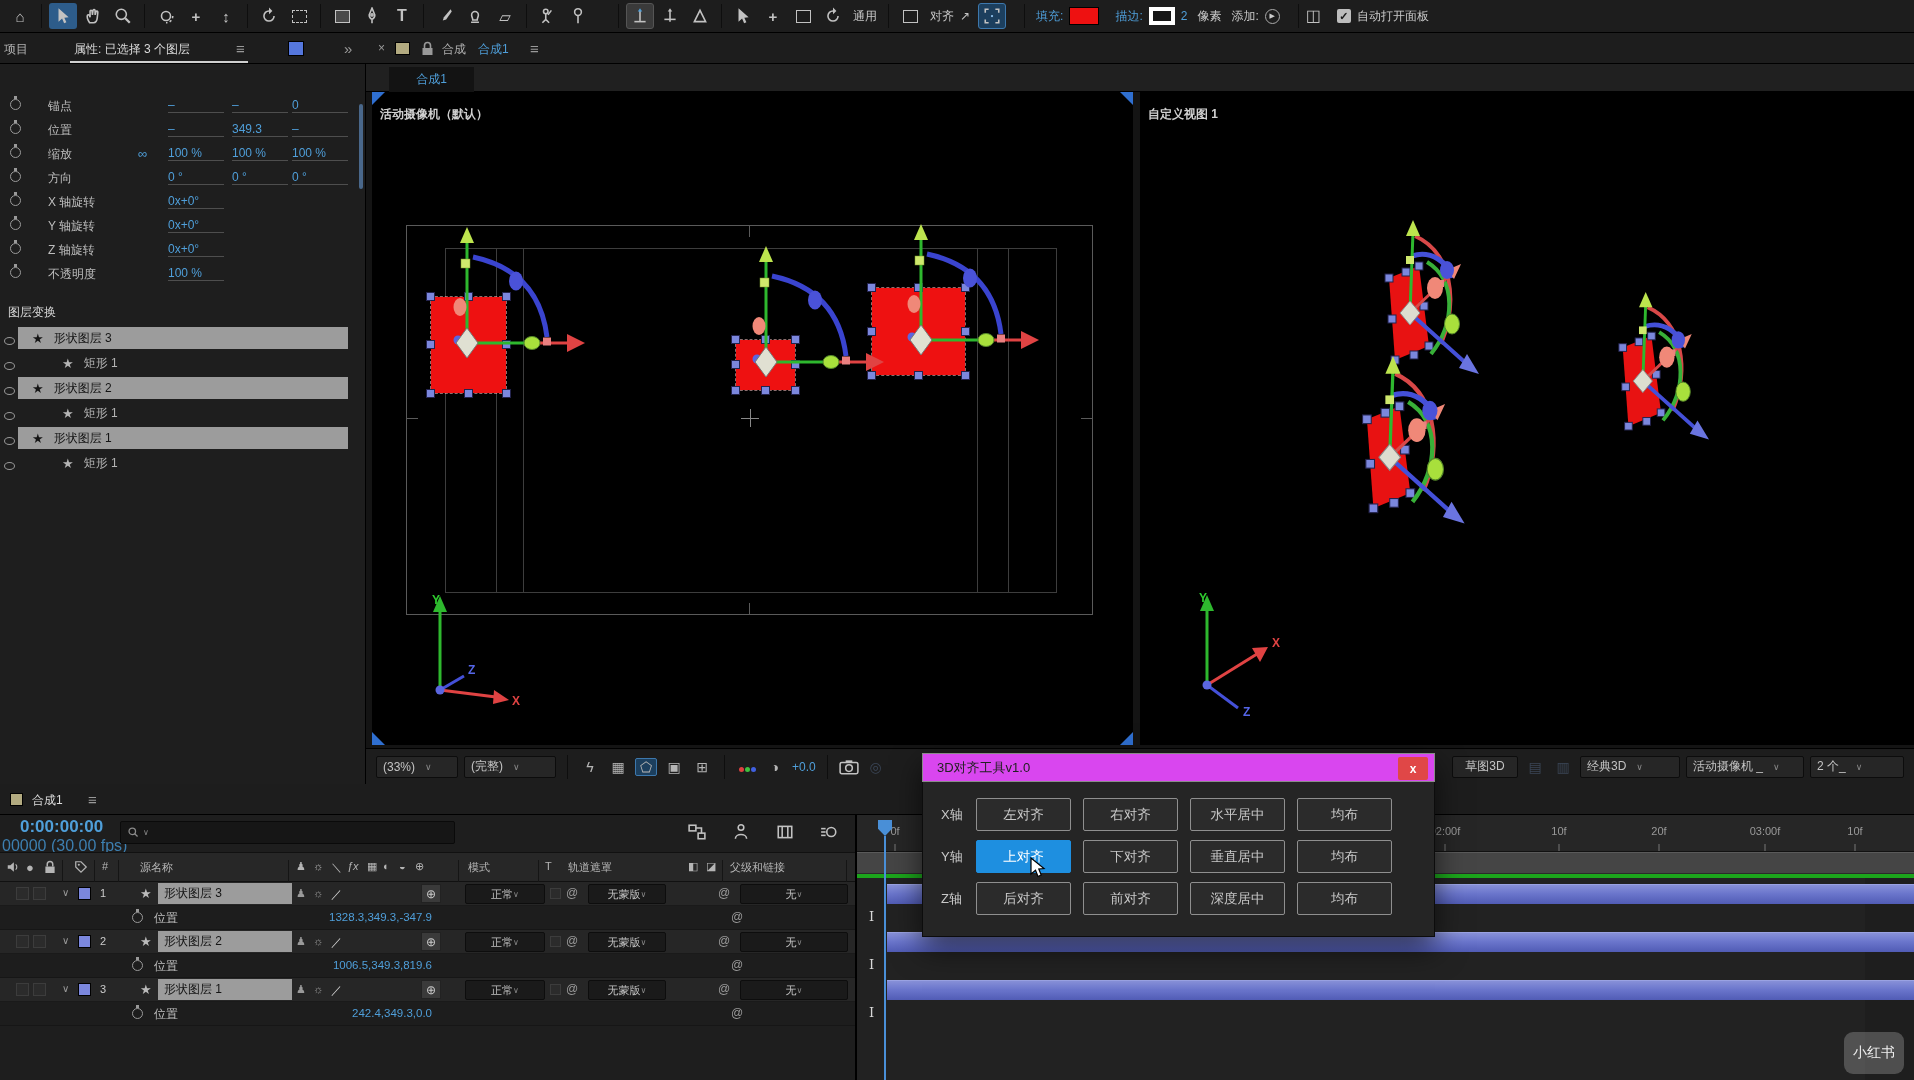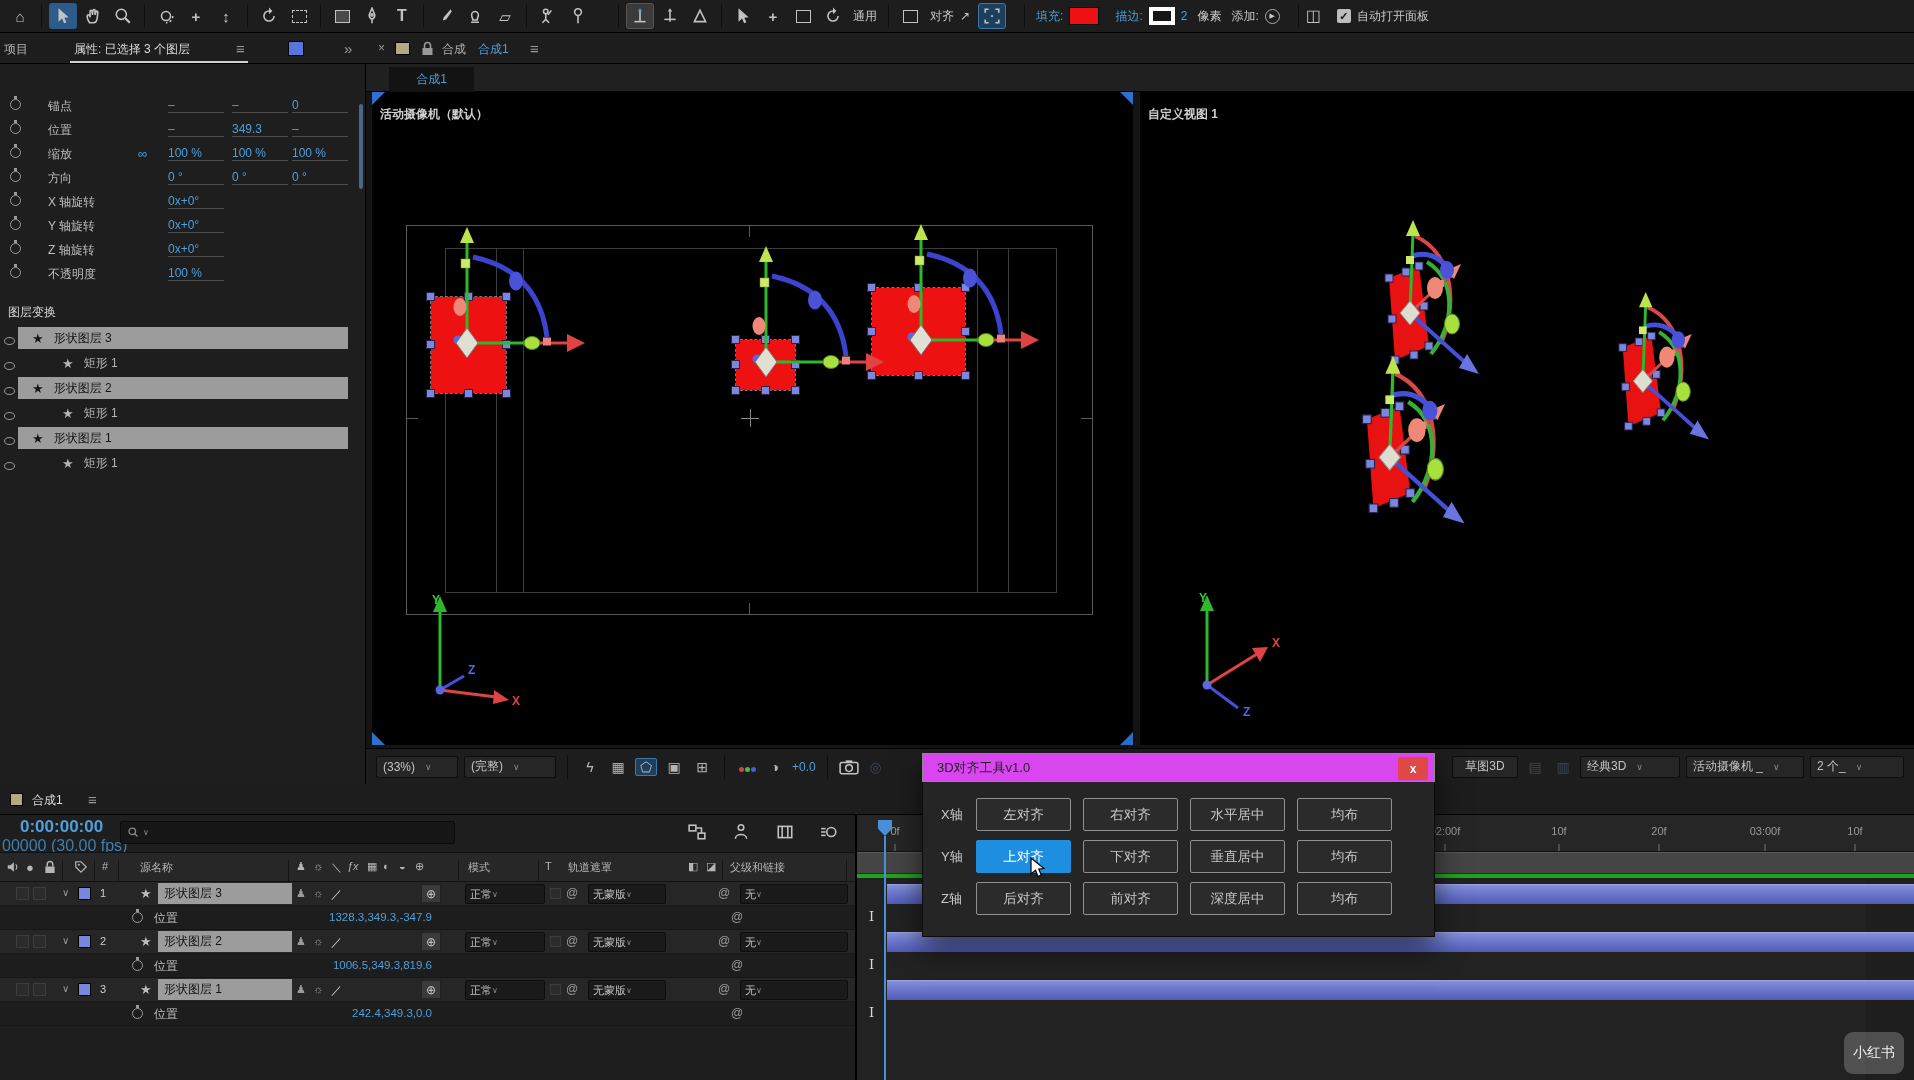--- a/index.html
+++ b/index.html
@@ -114,21 +114,21 @@
   .tlrow.prop { background:#1d1d1d; border-bottom:1px solid #161616; }
   .tlrow > * { position:absolute; }
   .togglebox { width:13px; height:13px; border:1px solid #3c3c3c; background:#2b2b2b; top:5px; }
   .lswatch { width:13px; height:13px; background:#7b87dd; border:1px solid #000; top:5px; left:78px; }
   .namebar { left:158px; top:1px; width:134px; height:21px; background:#9c9c9c; color:#141414;
     display:flex; align-items:center; padding-left:6px; font-size:12px; }
   .swic { color:#9a9a9a; font-size:11px; top:5px; }
   .cubebox { left:421px; top:2px; width:20px; height:19px; background:#3a3a3a; border:1px solid #222;
     color:#c8c8c8; font-size:12px; display:flex; align-items:center; justify-content:center; }
   .ddl { height:20px; top:2px; background:#1a1a1a; border:1px solid #0d0d0d; border-radius:2px;
-    color:#c0c0c0; font-size:11px; display:flex; align-items:center; justify-content:flex-start; padding:0 4px; }
+    color:#c0c0c0; font-size:11px; display:flex; align-items:center; justify-content:center; padding:0 4px; }
   .pick { color:#9a9a9a; font-size:12px; top:4px; }
   .posval { color:#4f9fda; font-size:11.5px; top:5px; left:282px; width:150px; text-align:right; }
   #track-area { position:absolute; left:855px; top:31px; width:1010px; height:265px; background:#222; border-left:2px solid #000; }
   #tl-ruler { position:absolute; left:0; top:0; width:1059px; height:37px; background:#262626; border-bottom:1px solid #111;
     font-size:11px; color:#999; }
   .rlabel { position:absolute; top:10px; transform:translateX(-50%); }
   .rtick { position:absolute; top:29px; width:1px; height:7px; background:#777; transform:translateX(-50%); }
   #workbar { position:absolute; left:0; top:37px; width:1059px; height:22px; background:#454545;
     border-top:1px solid #5a5a5a; border-bottom:1px solid #2a2a2a; }
   #cacheline { position:absolute; left:0; top:59px; width:1059px; height:4px; background:#1ca51c; }

